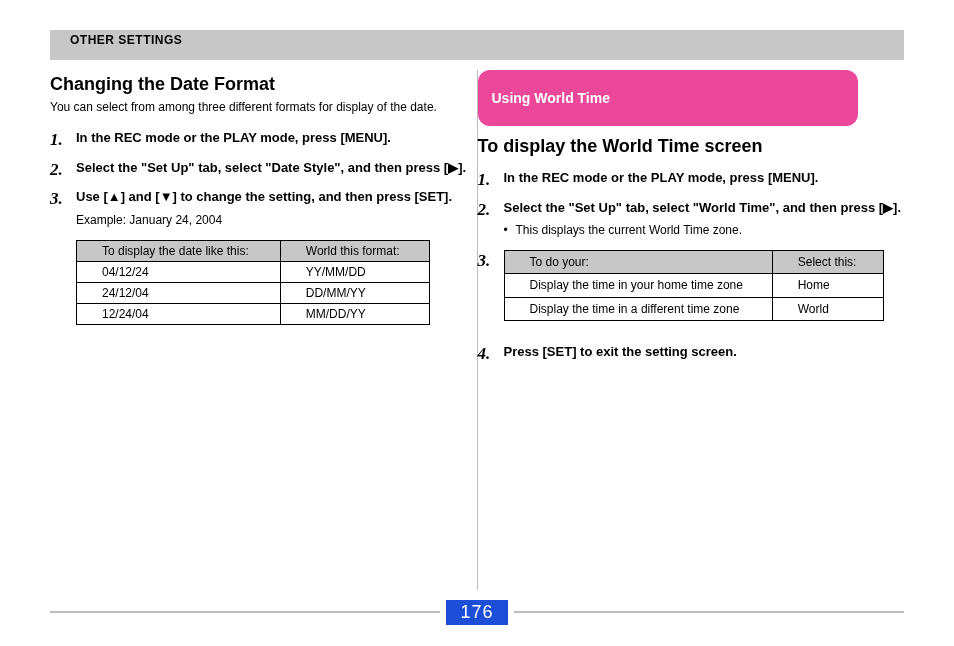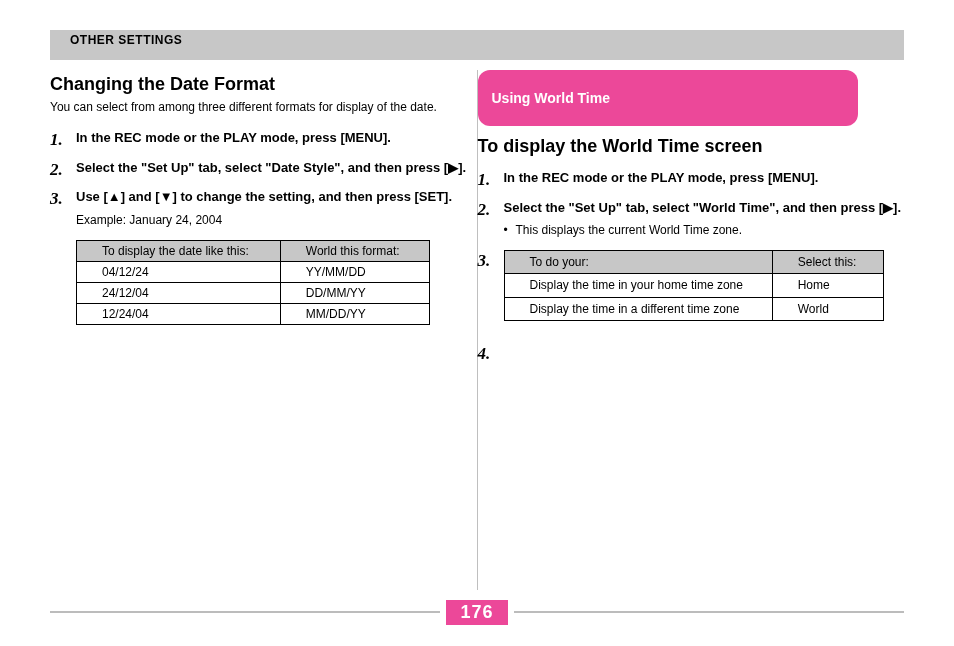--- a/index.html
+++ b/index.html
@@ -123,23 +123,23 @@
     height: 24px;
     display: flex;
     align-items: center;
   }
   .footer-line {
     flex: 1;
     height: 2px;
     background: #bcbcbc;
   }
   .page-num {
-    background: #ec4899;
+    background: #1d4ed8;
     color: #fff;
-    font-weight: bold;
+    font-weight: normal;
     font-size: 18px;
     padding: 2px 14px;
     margin: 0 6px;
     letter-spacing: 1px;
   }
   .tri-right { font-family: Arial, sans-serif; }
 </style>
 </head>
 <body>
 
@@ -223,20 +223,21 @@
             </tr>
             <tr>
               <td>Display the time in a different time zone</td>
               <td>World</td>
             </tr>
           </tbody>
             </table>
         </li>
         <li style="margin-top:22px;">
           <span class="num">4.</span>
+          <span>Press [SET] to exit the setting screen.</span>
         </li>
       </ol>
     </div>
 
   </div>
 
   <div class="footer">
     <div class="footer-line"></div>
     <div class="page-num">176</div>
     <div class="footer-line"></div>

